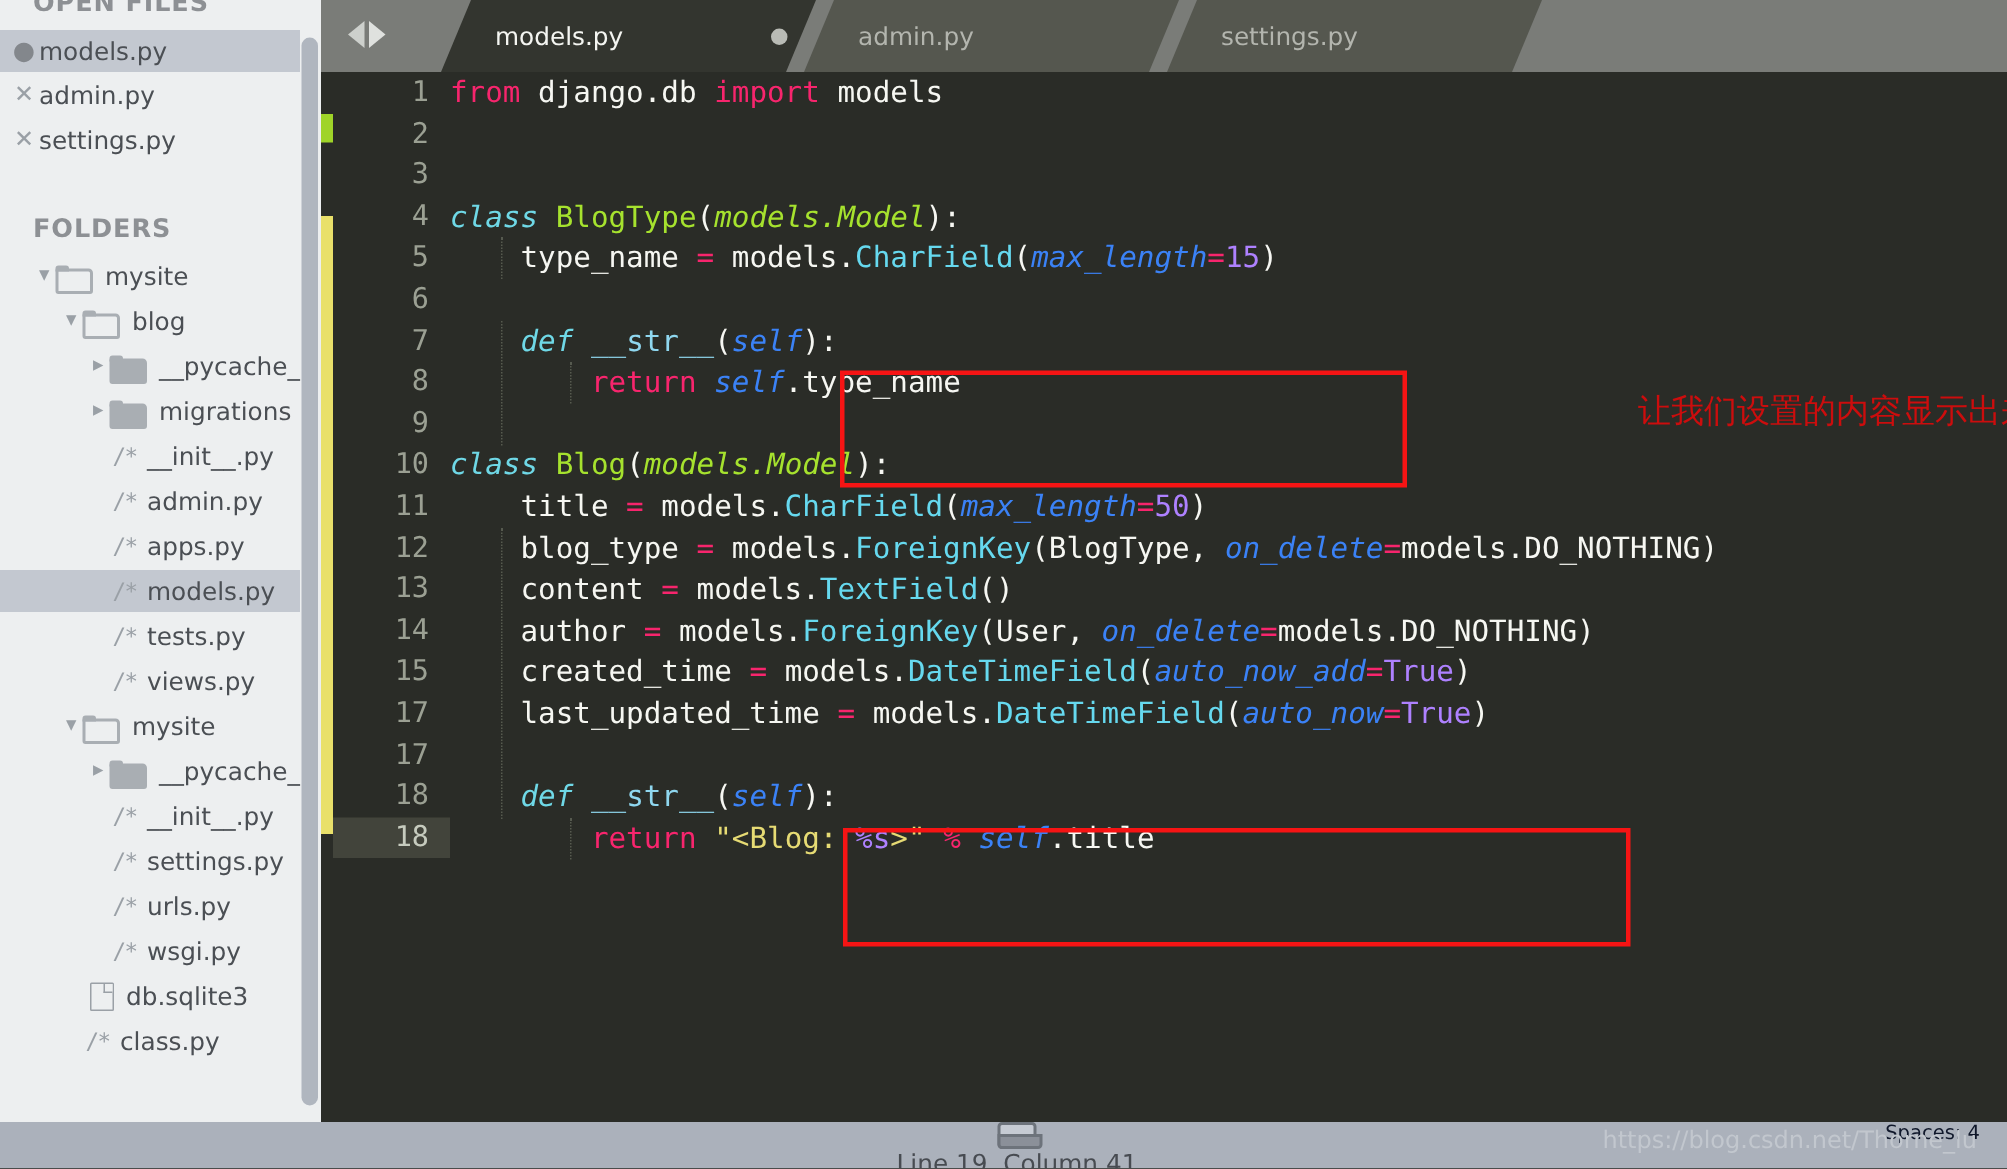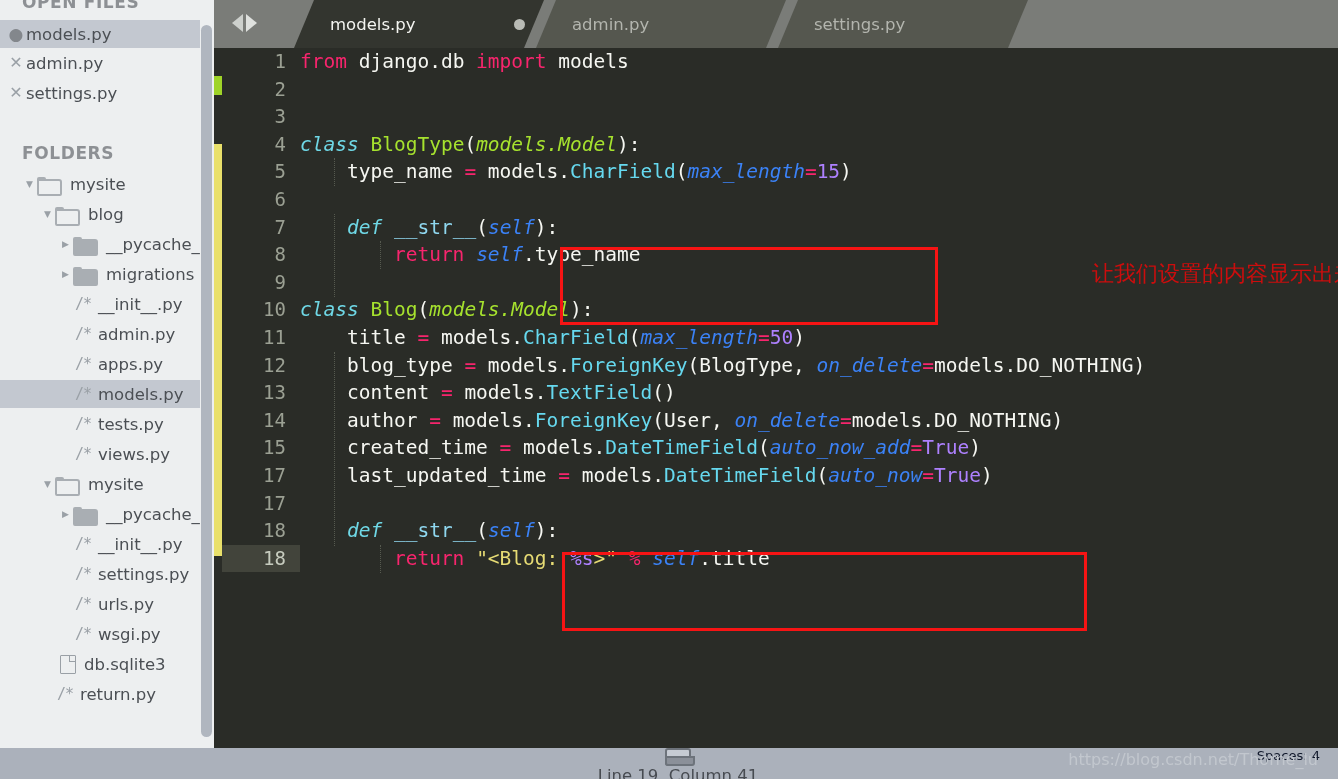--- a/index.html
+++ b/index.html
@@ -477,21 +477,21 @@
       <span class="side-label">wsgi.py</span>
     </div>
     <div class="side-row" style="top:650px;">
       <span style="width:56px"></span>
       <span class="file-glyph"></span>
       <span class="side-label">db.sqlite3</span>
     </div>
     <div class="side-row" style="top:680px;">
       <span style="width:52px"></span>
       <span class="ic ic-file-py">/*</span>
-      <span class="side-label">return.py</span>
+      <span class="side-label">class.py</span>
     </div>
 
     <div id="sidebar-scrollbar"></div>
   </div>
 
   <div id="sidebar-bottom-fill"></div>
 
   <div id="editor-wrap">
 
     <div id="tabbar">

